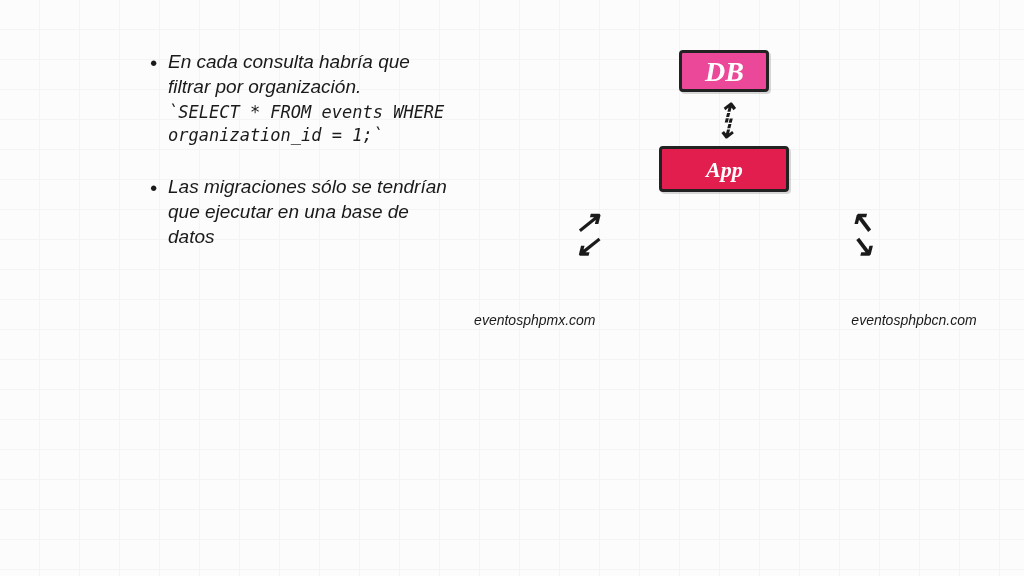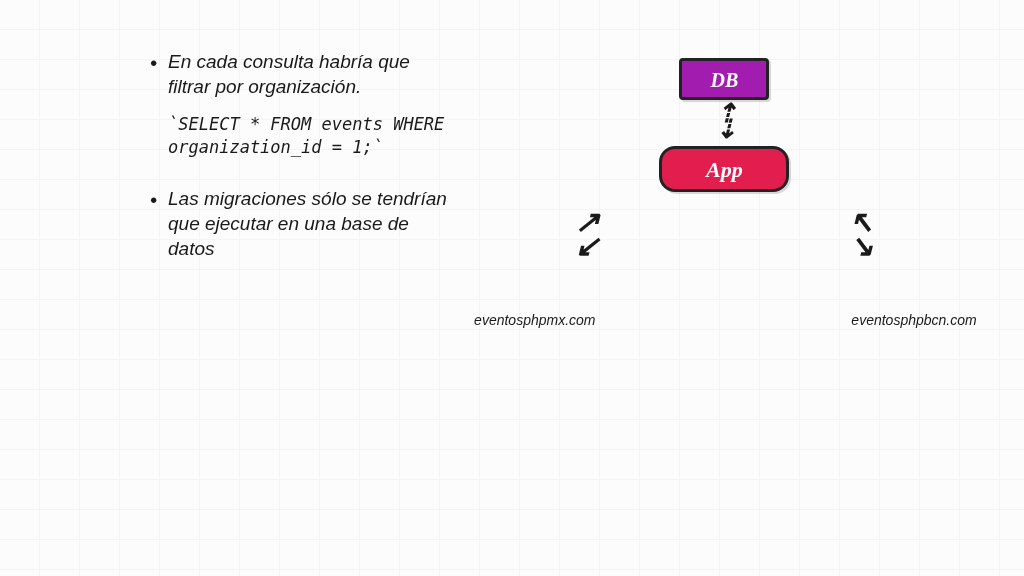--- a/index.html
+++ b/index.html
@@ -53,41 +53,41 @@
     content: "•";
     position: absolute;
     left: 0; top: 0;
     font-size: 20px;
   }
   .code {
     font-family: ui-monospace, Menlo, Consolas, monospace;
     font-size: 17px;
     line-height: 1.35;
     display: block;
-    margin-top: 14px;
+    margin-top: 2px;
   }
   .right {
     flex: 1;
     position: relative;
     height: 320px;
   }
   .box {
     position: absolute;
     left: 50%;
     transform: translateX(-50%);
     border: 3px solid #222;
     border-radius: 4px;
     text-align: center;
     font-family: "Comic Sans MS", "Marker Felt", cursive;
     font-weight: 700;
     color: #fff;
     box-shadow: 2px 2px 0 rgba(0,0,0,0.15);
   }
-  .box.db  { top: 8px;   width: 90px;  height: 42px; line-height: 38px; font-size: 20px; background: #a21caf; }
-  .box.app { top: 96px; width: 130px; height: 46px; line-height: 42px; font-size: 22px; background: #e21e4f; border-radius: 16px; }
+  .box.db  { top: 0;   width: 90px;  height: 42px; line-height: 38px; font-size: 28px; background: #ec4899; }
+  .box.app { top: 96px; width: 130px; height: 46px; line-height: 42px; font-size: 22px; background: #e21e4f; }
   .arrow {
     position: absolute;
     font-size: 26px;
     font-weight: 900;
     color: #1a1a1a;
     line-height: 1;
     user-select: none;
   }
   .arrow.v { left: 50%; transform: translateX(-50%); top: 50px; letter-spacing: -4px; }
   .domain {

